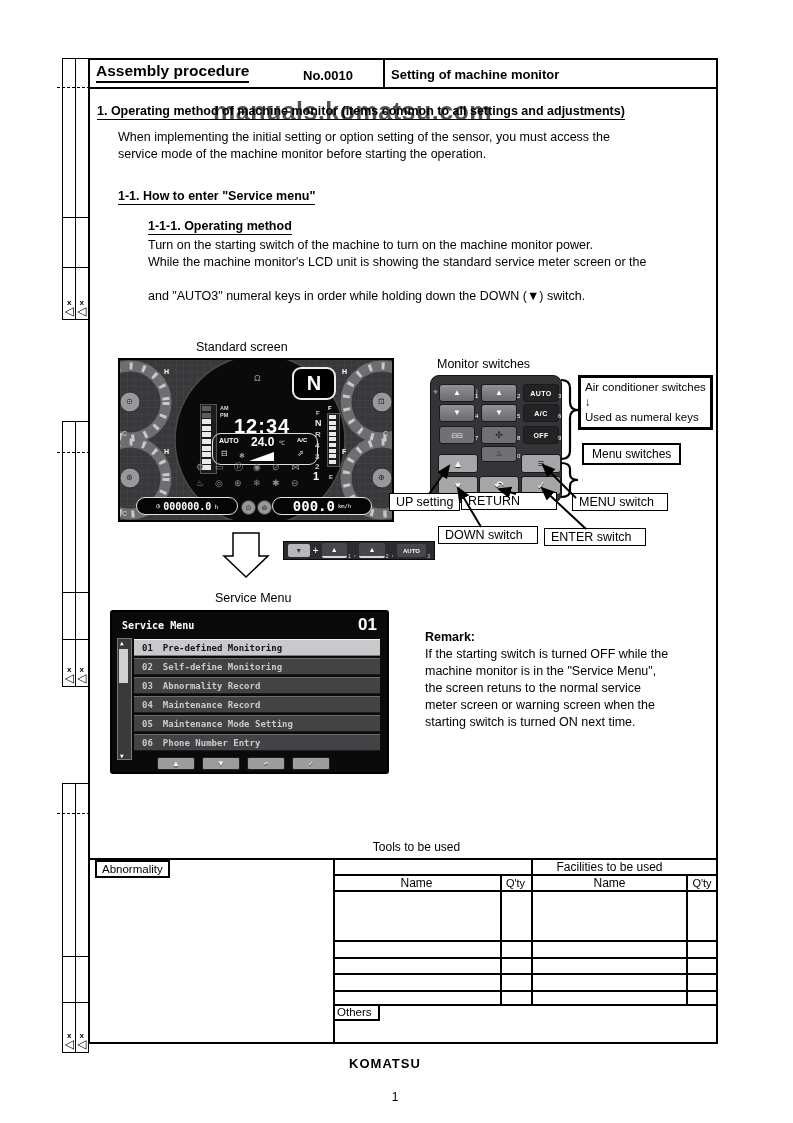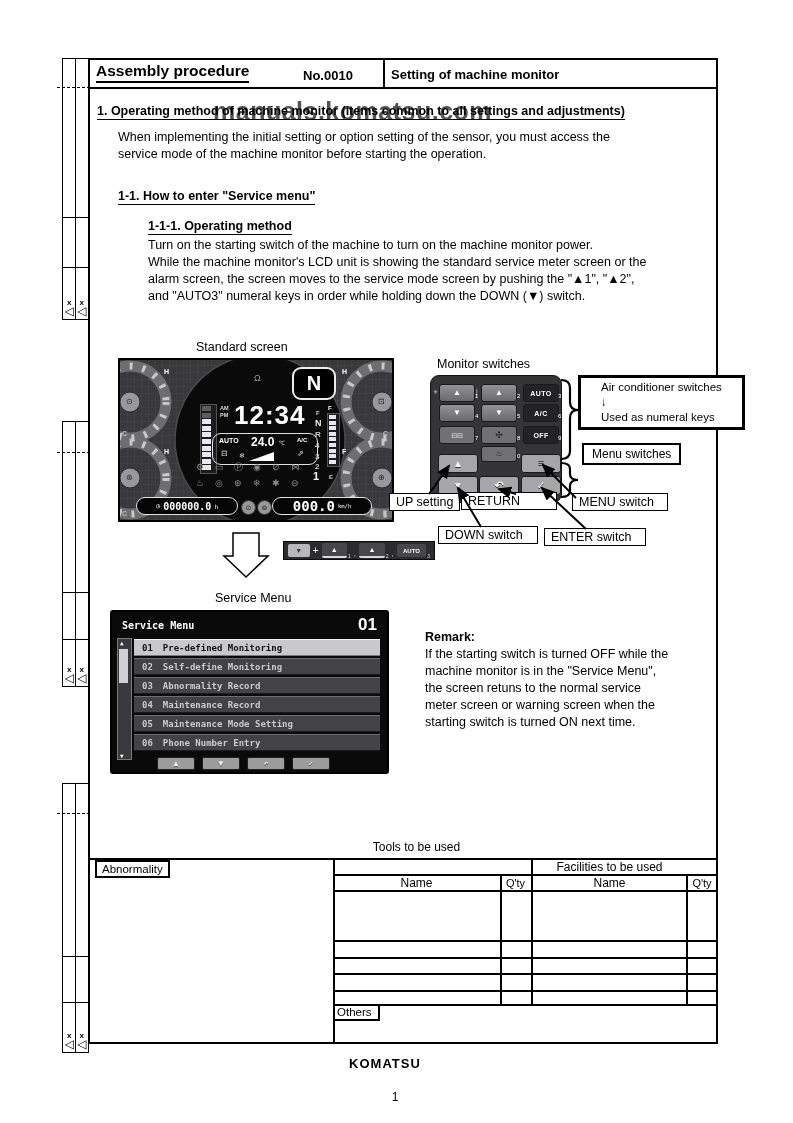--- a/index.html
+++ b/index.html
@@ -37,21 +37,21 @@
   
   .keypad{position:absolute;left:430px;top:375px;width:130px;height:126px;background:#353537;border:1.5px solid #121214;border-radius:9px}
   .kbtn{position:absolute;width:34px;height:16px;border-radius:3px;display:flex;align-items:center;justify-content:center;line-height:1;border:1px solid #1a1a1c}
   .k-arrow{background:linear-gradient(#929294,#6b6b6d);color:#fff;font-size:8px}
   .k-dark{background:#232325;color:#fff;font-size:7px;font-weight:bold;letter-spacing:.4px}
   .k-gray{background:#717173;color:#1e1e20;font-size:8px}
   .k-menu{width:38px;height:17px;background:#a6a6a8;color:#f4f4f6;font-size:10px;text-shadow:0 1px 0 #333}
   .knum{position:absolute;color:#fff;font-size:6px}
   .ktiny{position:absolute;color:#ccc;font-size:6px;line-height:1}
   
-  .callout{position:absolute;background:#fff;border:3px solid #000;font-size:11.5px;line-height:1.3;padding:2px 20px;white-space:nowrap}
+  .callout{position:absolute;background:#fff;border:3px solid #000;font-size:11.5px;line-height:1.3;padding:2px 4px;white-space:nowrap}
   .callout2{position:absolute;background:#fff;border:2px solid #000;font-size:12px;padding:2px 8px;white-space:nowrap}
   .lbl{position:absolute;background:#fff;border:1.5px solid #000;font-size:12.5px;padding:1px 6px;white-space:nowrap}
   
   .seq{position:absolute;left:283px;top:541px;width:152px;height:19px;background:#2c2c2e;border:1px solid #0a0a0c;display:flex;align-items:center;gap:3px;padding:0 4px;box-sizing:border-box}
   .sbtn{height:13px;display:flex;align-items:center;justify-content:center;border-radius:2px;line-height:1}
   .sbtn.light{width:22px;background:#b8b8ba;color:#3a3a3c;font-size:7px}
   .sbtn.dark{width:26px;background:#47474a;color:#fff;font-size:7px;border-bottom:2px solid #d9d9db}
   .sbtn.autod{width:30px;background:#47474a;color:#fff;font-size:6px;font-weight:bold}
   .snum{color:#ddd;font-size:5px;align-self:flex-end;margin-left:-2px}
   .ssep{color:#c8c8ca;font-size:8px;margin-top:6px}
@@ -131,21 +131,20 @@
   <div class="watermark">manuals.komatsu.com</div>
 
   <div class="abs h2u" style="left:97px;top:104px">1. Operating method of machine monitor (items common to all settings and adjustments)</div>
   <div class="line" style="left:118px;top:130px">When implementing the initial setting or option setting of the sensor, you must access the</div>
   <div class="line" style="left:118px;top:147px">service mode of the machine monitor before starting the operation.</div>
 
   <div class="abs h2u" style="left:118px;top:189px">1-1. How to enter "Service menu"</div>
   <div class="abs h2u" style="left:148px;top:219px">1-1-1. Operating method</div>
   <div class="line" style="left:148px;top:238px">Turn on the starting switch of the machine to turn on the machine monitor power.</div>
   <div class="line" style="left:148px;top:255px">While the machine monitor's LCD unit is showing the standard service meter screen or the</div>
-  <div class="line" style="left:148px;top:272px">alarm screen, the screen moves to the service mode screen by pushing the "▲1", "▲2",</div>
   <div class="line" style="left:148px;top:289px">and "AUTO3" numeral keys in order while holding down the DOWN (▼) switch.</div>
 
   <div class="caption" style="left:196px;top:340px">Standard screen</div>
   <div class="lcd">
     <svg width="272" height="160" viewBox="0 0 272 160" style="position:absolute;left:0;top:0">
       <circle cx="10" cy="42" r="36" fill="none" stroke="#6e6e70" stroke-width="11"></circle>
       <circle cx="10" cy="118" r="36" fill="none" stroke="#6e6e70" stroke-width="11"></circle>
       <circle cx="262" cy="42" r="36" fill="none" stroke="#6e6e70" stroke-width="11"></circle>
       <circle cx="262" cy="118" r="36" fill="none" stroke="#6e6e70" stroke-width="11"></circle>
       <circle cx="10" cy="42" r="36" fill="none" stroke="#c9c9cb" stroke-width="7" stroke-dasharray="3 10"></circle>
@@ -187,21 +186,21 @@
     </div>
 
     <span class="t" style="left:134px;top:14px;font-size:9px;color:#97979a">Ω</span>
 
     <div class="nbox">
       <span style="color:#fff;font-size:20px;font-weight:bold">N</span>
     </div>
 
     <span class="t bold" style="left:100px;top:46px;font-size:5.5px;color:#ddd">AM</span>
     <span class="t bold" style="left:100px;top:53px;font-size:5.5px;color:#ddd">PM</span>
-    <span class="t bold" style="left:114px;top:42px;font-size:26px;color:#fff;letter-spacing:1px">12:34</span>
+    <span class="t bold" style="left:114px;top:56px;font-size:20px;color:#fff;letter-spacing:1px">12:34</span>
 
     <div class="hvac">
       <span class="t bold" style="left:6px;top:3px;font-size:7px;color:#fff">AUTO</span>
       <span class="t bold" style="left:38px;top:2px;font-size:12px;color:#fff">24.0</span>
       <span class="t" style="left:66px;top:6px;font-size:6px;color:#ddd">℃</span>
       <span class="t bold" style="left:84px;top:3px;font-size:6px;color:#fff">A/C</span>
       <span class="t" style="left:8px;top:16px;font-size:8px;color:#ddd">⊟</span>
       <span class="t" style="left:26px;top:18px;font-size:7px;color:#ddd">❄</span>
       <div class="wedge"></div>
       <span class="t" style="left:84px;top:16px;font-size:8px;color:#ddd">⇗</span>

